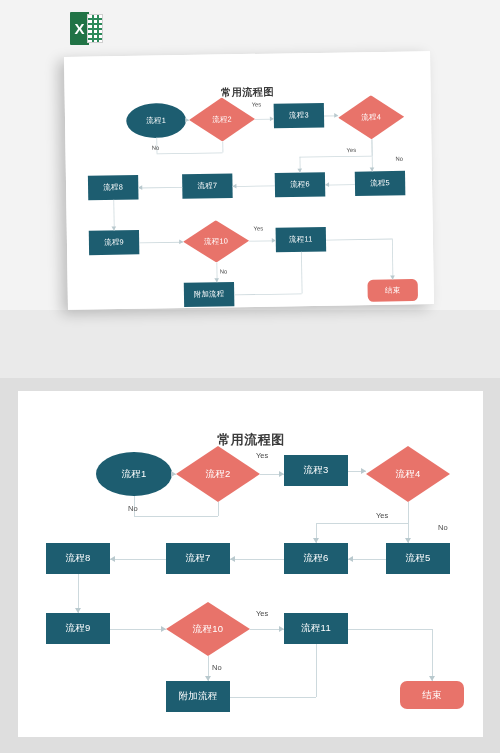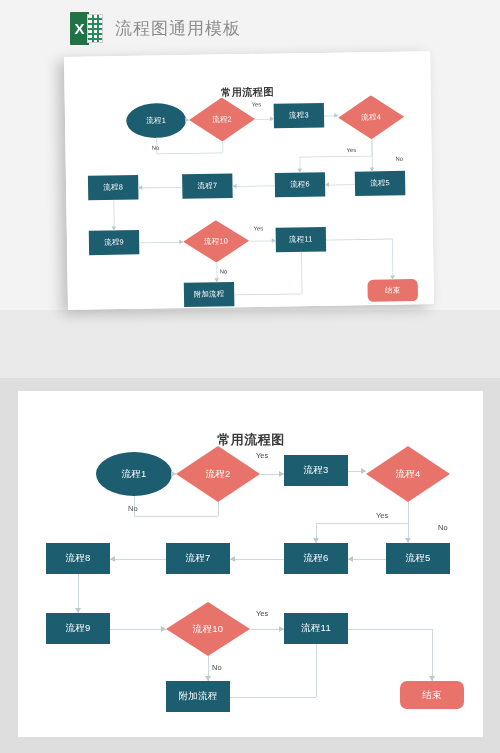--- a/index.html
+++ b/index.html
@@ -107,21 +107,20 @@
     <div class="grid">
       <i style="left:0;top:3px;width:16px;height:2px;"></i>
       <i style="left:0;top:8px;width:16px;height:2px;"></i>
       <i style="left:0;top:13px;width:16px;height:2px;"></i>
       <i style="left:0;top:18px;width:16px;height:2px;"></i>
       <i style="left:0;top:23px;width:16px;height:2px;"></i>
       <i style="left:4px;top:0;width:2px;height:29px;"></i>
       <i style="left:9px;top:0;width:2px;height:29px;"></i>
     </div>
   </div>
-  <div class="hdr-title">流程图通用模板</div>
 </div>
 
 <div class="preview-wrap">
   <div class="preview-inner">
     <div class="preview-scale">
       <div class="fc" id="fc-preview">
         <div class="title">常用流程图</div>
       <div class="node n-ellipse" style="left: 78px; top: 61px; width: 76px; height: 44px;">流程1</div>
           <div class="n-dia-wrap" style="left: 158px; top: 55px; width: 84px; height: 56px;">
             <div class="n-dia">流程2</div>

